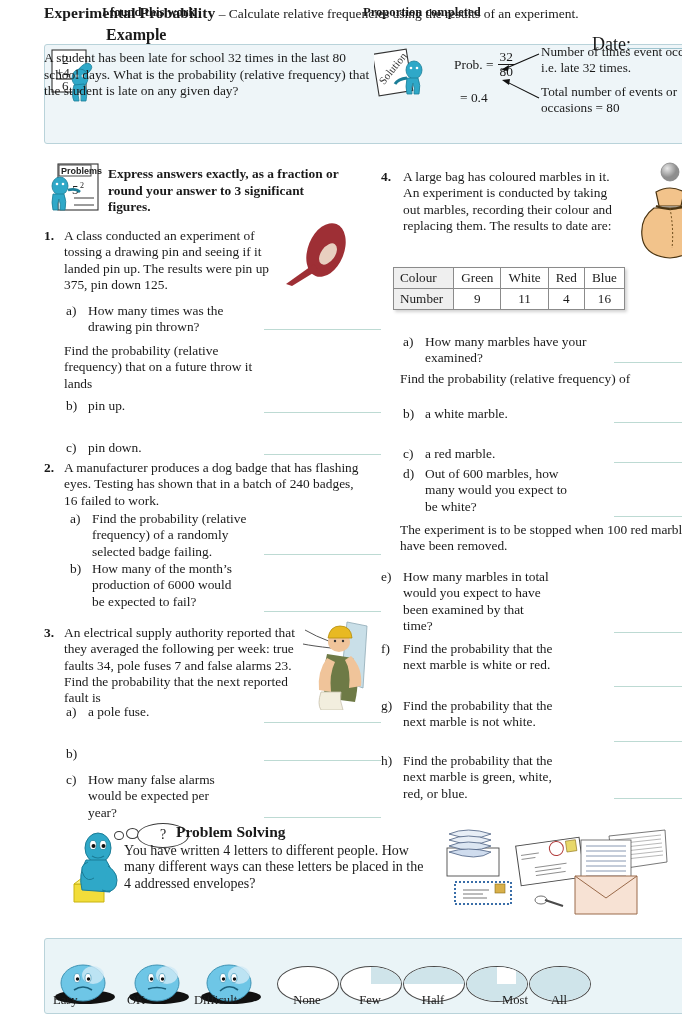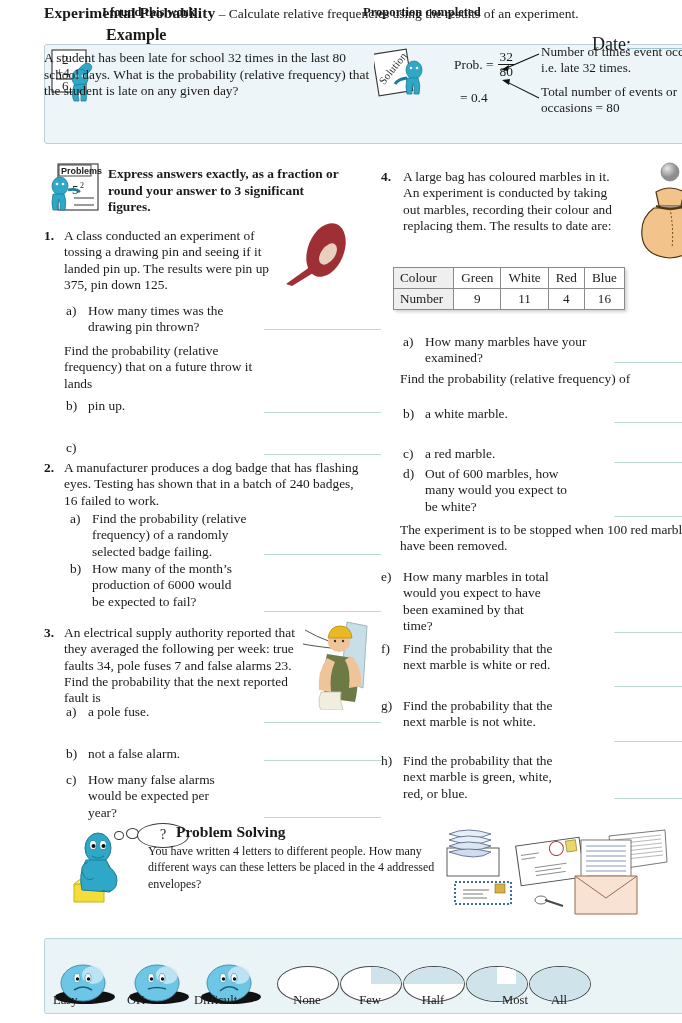--- a/index.html
+++ b/index.html
@@ -92,22 +92,22 @@
   .marble-table tr:last-child td:first-child{
     background:#efefef;text-align:left;padding-left:6px;padding-right:10px;
   }
 
   
   .ps-title{
     position:absolute;left:140px;top:823px;
     font-weight:bold;font-size:15.5px;
   }
   .ps-text{
-    position:absolute;left:112px;top:843px;width:300px;
-    font-size:12px;line-height:16.3px;
+    position:absolute;left:88px;top:843px;width:300px;
+    font-size:14px;line-height:16.3px;
   }
   .bubble{
     position:absolute;left:101px;top:823px;width:50px;height:23px;
     border:1.4px solid #3a3a3a;border-radius:50%;
     background:#fff;text-align:center;font-size:14px;line-height:22px;
   }
   .bub-sm1{position:absolute;left:90px;top:828px;width:11px;height:9px;border:1.3px solid #3a3a3a;border-radius:50%;background:#fff;}
   .bub-sm2{position:absolute;left:78px;top:831px;width:8px;height:7px;border:1.3px solid #3a3a3a;border-radius:50%;background:#fff;}
 
   
@@ -220,20 +220,21 @@
   <div class="sub" style="left:52px;top:303px;width:175px;">How many times was the drawing pin thrown?</div>
   <div class="ansline" style="left:228px;top:329px;width:117px;"></div>
 
   <div class="qtext" style="left:28px;top:343px;width:200px;">Find the probability (relative frequency) that on a future throw it lands</div>
 
   <div class="sublbl" style="left:30px;top:398px;">b)</div>
   <div class="sub" style="left:52px;top:398px;width:175px;">pin up.</div>
   <div class="ansline" style="left:228px;top:412px;width:117px;"></div>
 
   <div class="sublbl" style="left:30px;top:440px;">c)</div>
+  <div class="sub" style="left:52px;top:440px;width:175px;">pin down.</div>
   <div class="ansline" style="left:228px;top:454px;width:117px;"></div>
 
   <div class="qnum" style="left:8px;top:460px;">2.</div>
   <div class="qtext" style="left:28px;top:460px;width:305px;">A manufacturer produces a dog badge that has flashing eyes.  Testing has shown that in a batch of 240 badges, 16 failed to work.</div>
 
   <div class="sublbl" style="left:34px;top:511px;">a)</div>
   <div class="sub" style="left:56px;top:511px;width:175px;">Find the probability (relative frequency) of a randomly selected badge failing.</div>
   <div class="ansline" style="left:228px;top:554px;width:117px;"></div>
 
   <div class="sublbl" style="left:34px;top:561px;">b)</div>
@@ -255,21 +256,20 @@
     <path d="M20 74 q-4 12 0 18 l22 0 q-4 -10 -2 -18 z" fill="#f2eede" stroke="#c8c2ad" stroke-width=".8"></path>
     <circle cx="34" cy="23" r="1.2" fill="#333"></circle>
       <circle cx="42" cy="23" r="1.2" fill="#333"></circle>
   </svg>
 
   <div class="sublbl" style="left:30px;top:704px;">a)</div>
   <div class="sub" style="left:52px;top:704px;width:175px;">a pole fuse.</div>
   <div class="ansline" style="left:228px;top:722px;width:117px;"></div>
 
   <div class="sublbl" style="left:30px;top:746px;">b)</div>
-  <div class="sub" style="left:52px;top:746px;width:175px;">not a false alarm.</div>
   <div class="ansline" style="left:228px;top:760px;width:117px;"></div>
 
   <div class="sublbl" style="left:30px;top:772px;">c)</div>
   <div class="sub" style="left:52px;top:772px;width:150px;">How many false alarms would be expected per year?</div>
   <div class="ansline" style="left:228px;top:817px;width:117px;"></div>
 
   <div class="qnum" style="left:345px;top:169px;">4.</div>
   <div class="qtext" style="left:367px;top:169px;width:215px;">A large bag has coloured marbles in it.  An experiment is conducted by taking out marbles, recording their colour and replacing them.  The results to date are:</div>
 
   <svg class="ill" style="left:598px;top:162px;" width="80" height="105" viewBox="0 0 80 105">

